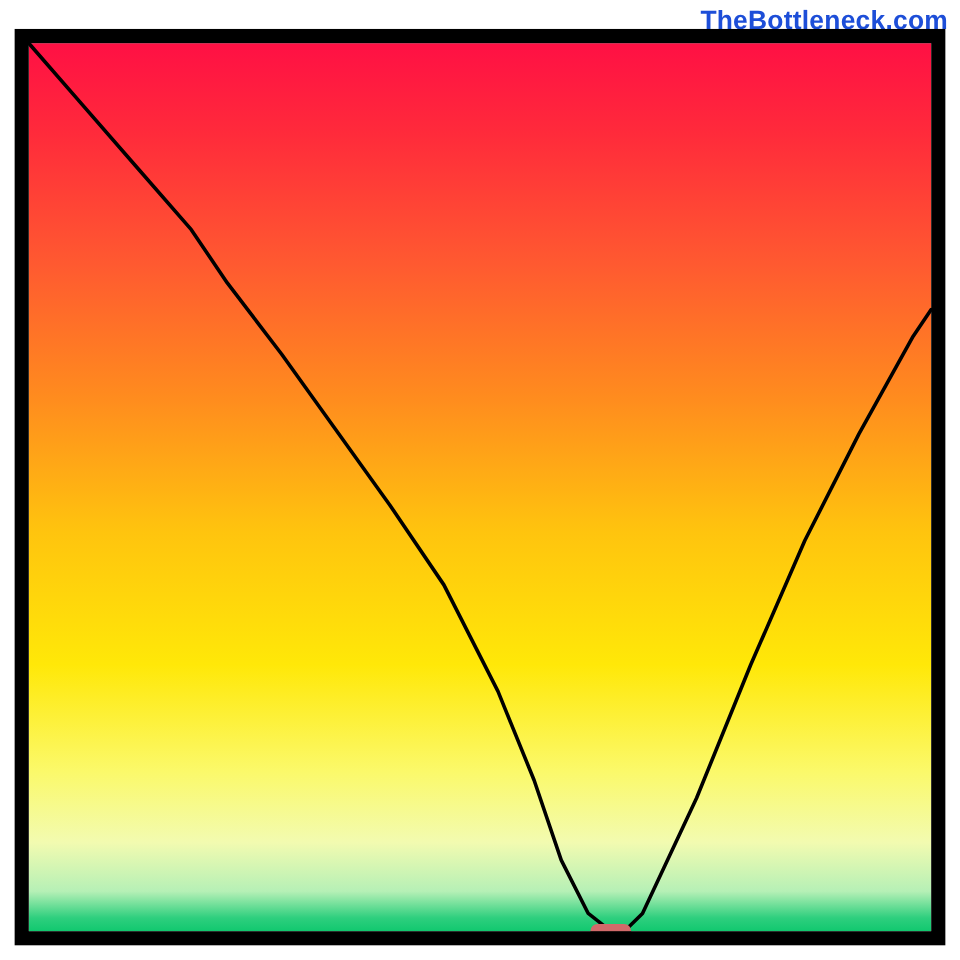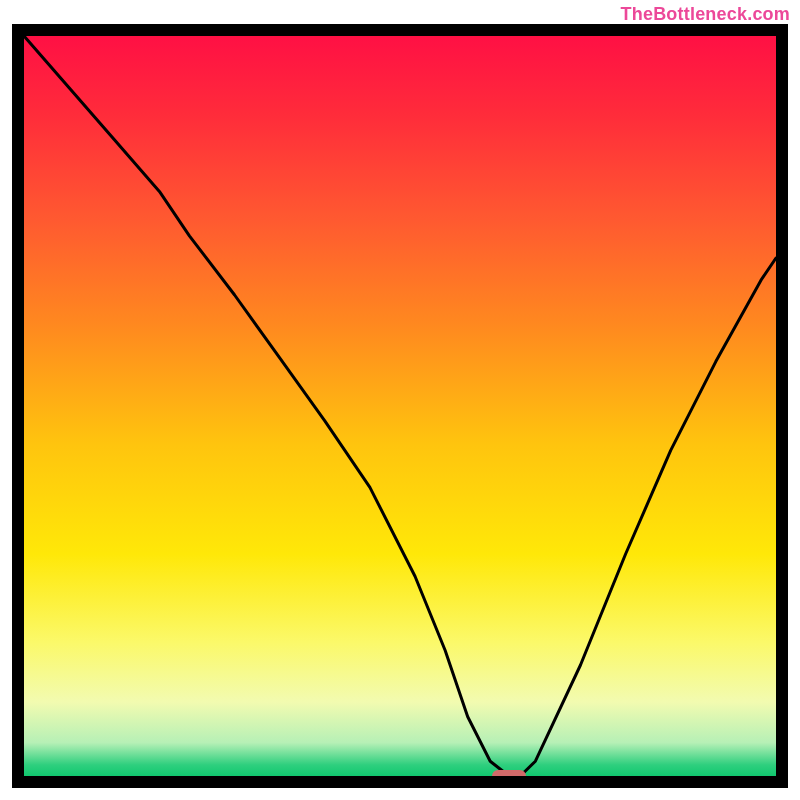--- a/index.html
+++ b/index.html
@@ -14,23 +14,23 @@
     position: relative;
     width: 800px;
     height: 800px;
     box-sizing: border-box;
   }
   .watermark {
     position: absolute;
     top: 4px;
     right: 10px;
     font-family: Arial, Helvetica, sans-serif;
-    font-size: 18px;
+    font-size: 22px;
     font-weight: 600;
-    color: #ec4899;
+    color: #1d4ed8;
     letter-spacing: 0.2px;
   }
   svg {
     position: absolute;
     top: 24px;
     left: 12px;
     display: block;
   }
 </style>
 </head>

